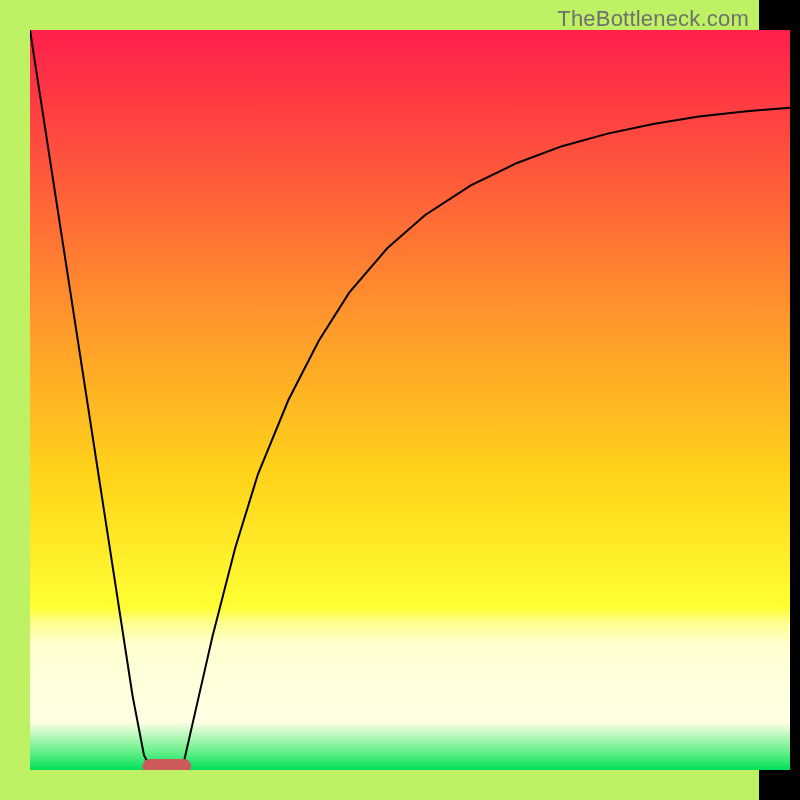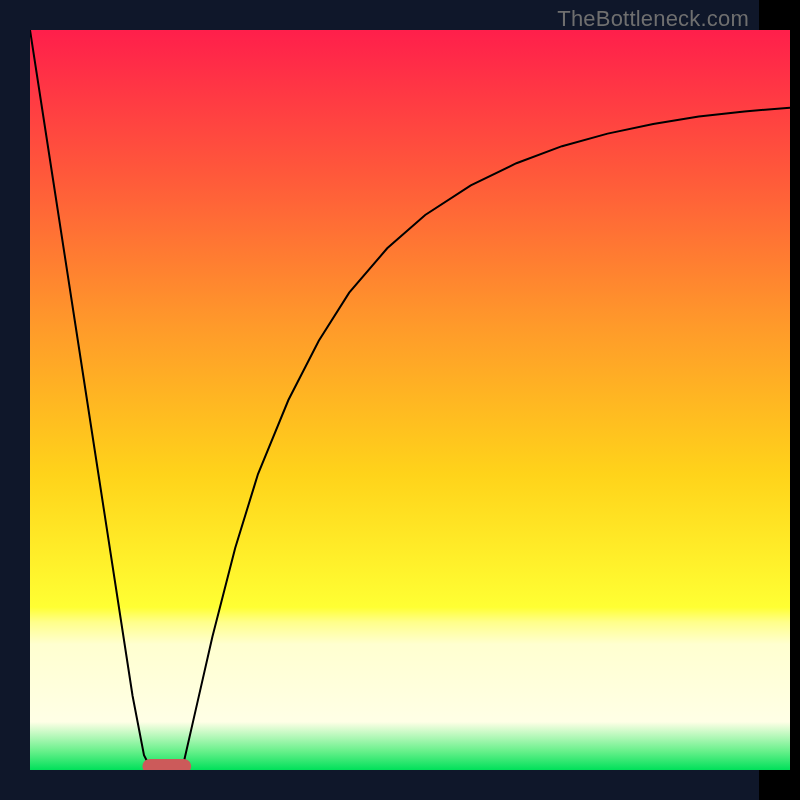--- a/index.html
+++ b/index.html
@@ -8,21 +8,21 @@
     width: 800px;
     height: 800px;
     overflow: hidden;
     background: #000;
     font-family: Arial, Helvetica, sans-serif;
   }
   .frame {
     position: relative;
     width: 759px;
     height: 800px;
-    background: #0f172a;
+    background: #bef264;
   }
   .plot-area {
     position: absolute;
     left: 30px;
     top: 30px;
     width: 760px;
     height: 740px;
     
   }
   .watermark {

